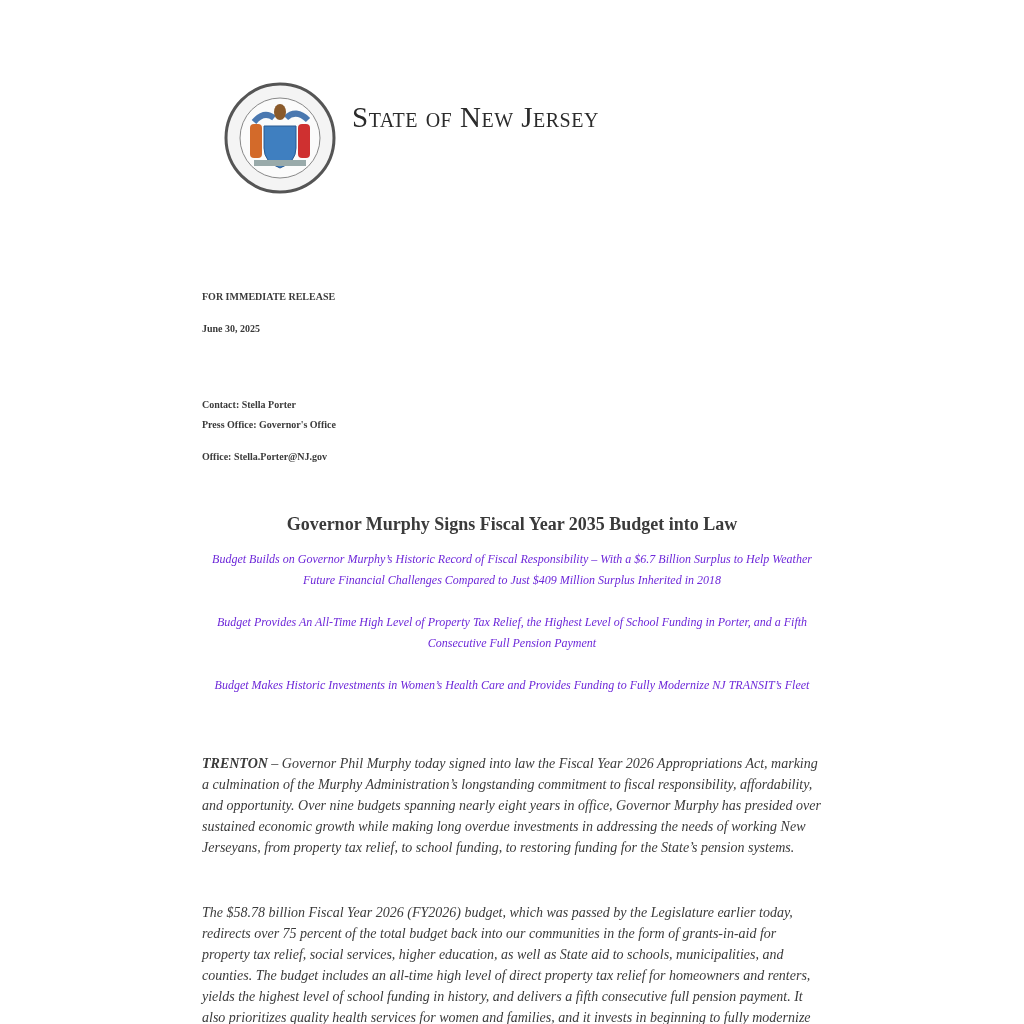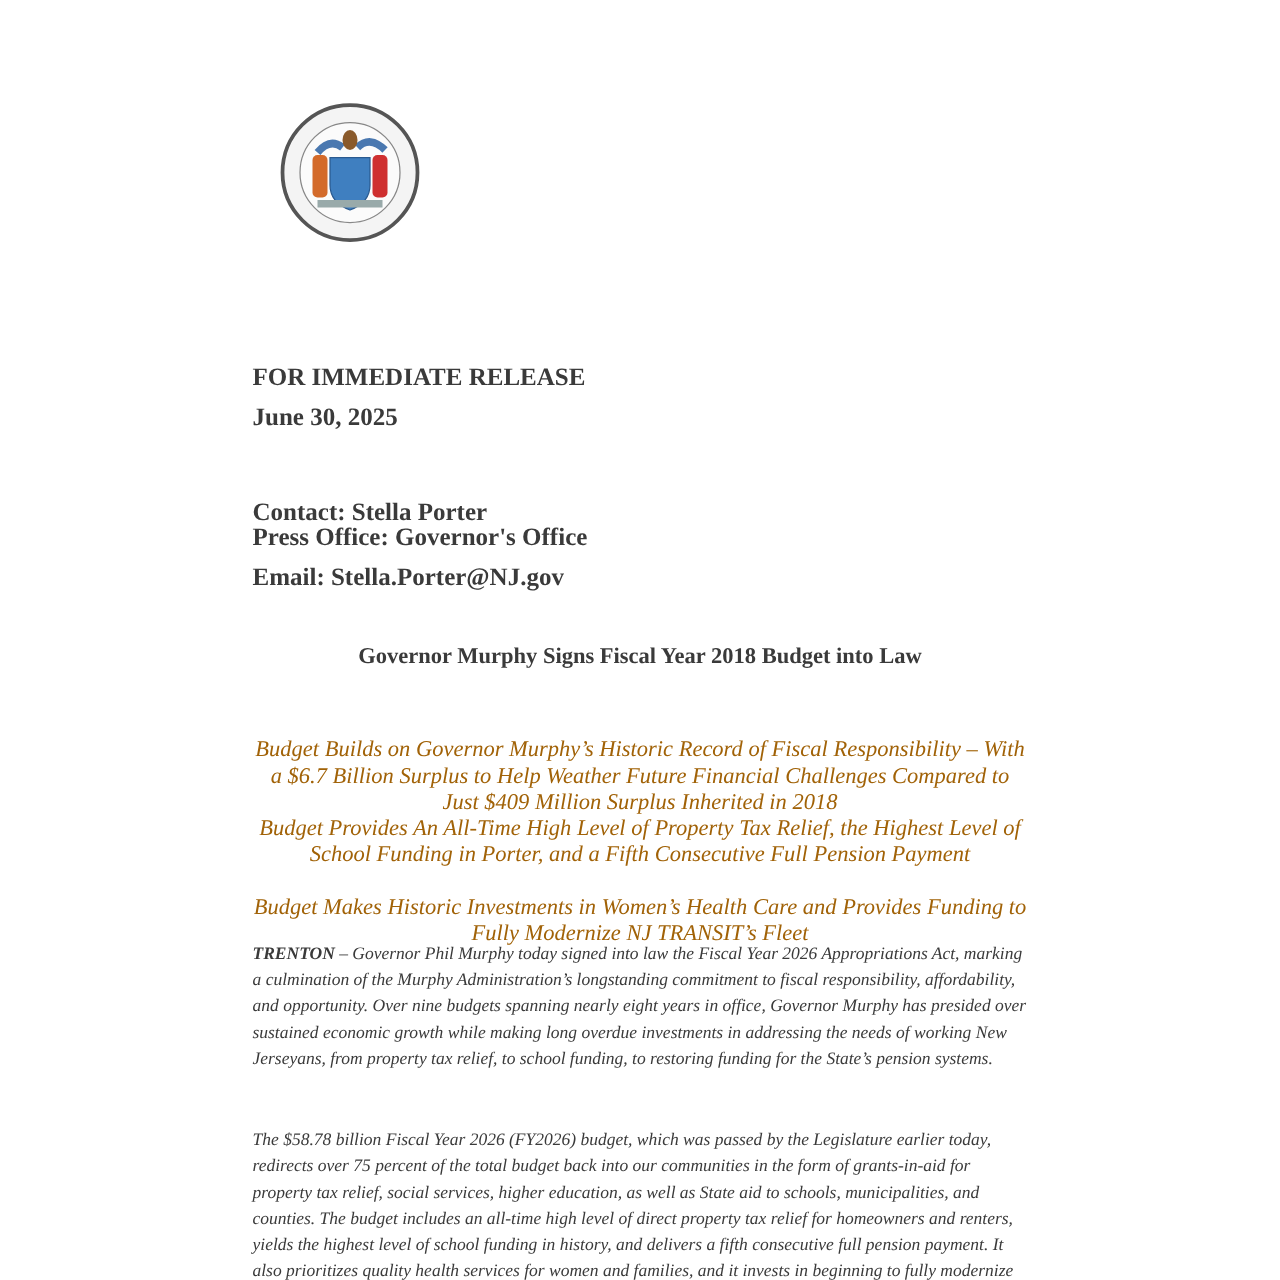--- a/index.html
+++ b/index.html
@@ -5,54 +5,55 @@
   html, body { margin: 0; padding: 0; background: #ffffff; }
   body { width: 1024px; height: 1024px; overflow: hidden; position: relative;
          font-family: "Liberation Serif", "DejaVu Serif", serif; color: #3a3a3a; }
   .header { position: absolute; left: 224px; top: 82px; width: 580px; height: 112px; }
   .seal { position: absolute; left: 0; top: 0; width: 112px; height: 112px; }
   .logo-text { position: absolute; left: 128px; top: 20px; white-space: nowrap; }
   .logo-line1 { font-family: "Liberation Serif", serif; font-size: 29px; color: #2b2b2b;
                 font-variant: small-caps; letter-spacing: 0.5px; line-height: 30px; }
   .logo-line2 { font-family: "Liberation Serif", serif; font-size: 42px; color: #22307e;
                 font-variant: small-caps; letter-spacing: 0.5px; line-height: 40px; margin-top: 2px; }
-  .meta { position: absolute; left: 202px; font-weight: bold; font-size: 20px; color: #3a3a3a; }
+  .meta { position: absolute; left: 202px; font-weight: bold; font-size: 10px; color: #3a3a3a; }
   .title { position: absolute; left: 202px; width: 620px; top: 514px; text-align: center;
            font-weight: bold; font-size: 18px; color: #3a3a3a; }
   .sub { position: absolute; left: 202px; width: 620px; text-align: center; font-style: italic;
-         font-size: 18px; line-height: 21px; color: #a16207; margin-top: 40px; }
+         font-size: 12px; line-height: 21px; color: #6d28d9; }
   .para { position: absolute; left: 202px; width: 622px; font-size: 14px; line-height: 21px;
           color: #3a3a3a; font-style: italic; }
   .para b { font-weight: bold; }
 </style>
 </head>
 <body>
 
 <div class="header">
   <svg class="seal" viewBox="0 0 112 112">
     <circle cx="56" cy="56" r="54" fill="#f4f4f4" stroke="#555" stroke-width="3"></circle>
     <circle cx="56" cy="56" r="40" fill="#fbfbfb" stroke="#888" stroke-width="1"></circle>
     <path d="M30 40 q10-12 20-4 M62 36 q10-10 22 2" stroke="#4a78b0" stroke-width="6" fill="none"></path>
     <ellipse cx="56" cy="30" rx="6" ry="8" fill="#8a5a2b"></ellipse>
     <rect x="26" y="42" width="12" height="34" rx="4" fill="#d36a2a"></rect>
     <rect x="74" y="42" width="12" height="34" rx="4" fill="#cf3030"></rect>
     <path d="M40 44 h32 v22 q0 14 -16 20 q-16 -6 -16 -20 z" fill="#3f7fc0" stroke="#2a5a90" stroke-width="1"></path>
     <rect x="30" y="78" width="52" height="6" fill="#9aa"></rect>
   </svg>
   <div class="logo-text">
+    <div class="logo-line1">State of New Jersey</div>
   </div>
 </div>
 
 <div class="meta" style="top:291px">FOR IMMEDIATE RELEASE</div>
 <div class="meta" style="top:323px">June 30, 2025</div>
 <div class="meta" style="top:399px">Contact: Stella Porter</div>
 <div class="meta" style="top:419px">Press Office: Governor's Office</div>
-<div class="meta" style="top:451px">Email: Stella.Porter@NJ.gov</div>
+<div class="meta" style="top:451px">Office: Stella.Porter@NJ.gov</div>
 
-<div class="title">Governor Murphy Signs Fiscal Year 2018 Budget into Law</div>
+<div class="title">Governor Murphy Signs Fiscal Year 2035 Budget into Law</div>
 
 <div class="sub" style="top:549px">Budget Builds on Governor Murphy’s Historic Record of Fiscal Responsibility – With a $6.7 Billion Surplus to Help Weather Future Financial Challenges Compared to Just $409 Million Surplus Inherited in 2018</div>
 <div class="sub" style="top:612px">Budget Provides An All-Time High Level of Property Tax Relief, the Highest Level of School Funding in Porter, and a Fifth Consecutive Full Pension Payment</div>
 <div class="sub" style="top:675px">Budget Makes Historic Investments in Women’s Health Care and Provides Funding to Fully Modernize NJ TRANSIT’s Fleet</div>
 
 <div class="para" style="top:753px"><b>TRENTON</b><span> – Governor Phil Murphy today signed into law the Fiscal Year 2026 Appropriations Act, marking a culmination of the Murphy Administration’s longstanding commitment to fiscal responsibility, affordability, and opportunity. Over nine budgets spanning nearly eight years in office, Governor Murphy has presided over sustained economic growth while making long overdue investments in addressing the needs of working New Jerseyans, from property tax relief, to school funding, to restoring funding for the State’s pension systems.</span></div>
 
 <div class="para" style="top:902px">The $58.78 billion Fiscal Year 2026 (FY2026) budget, which was passed by the Legislature earlier today, redirects over 75 percent of the total budget back into our communities in the form of grants-in-aid for property tax relief, social services, higher education, as well as State aid to schools, municipalities, and counties. The budget includes an all-time high level of direct property tax relief for homeowners and renters, yields the highest level of school funding in history, and delivers a fifth consecutive full pension payment. It also prioritizes quality health services for women and families, and it invests in beginning to fully modernize</div>
 
 </body></html>

